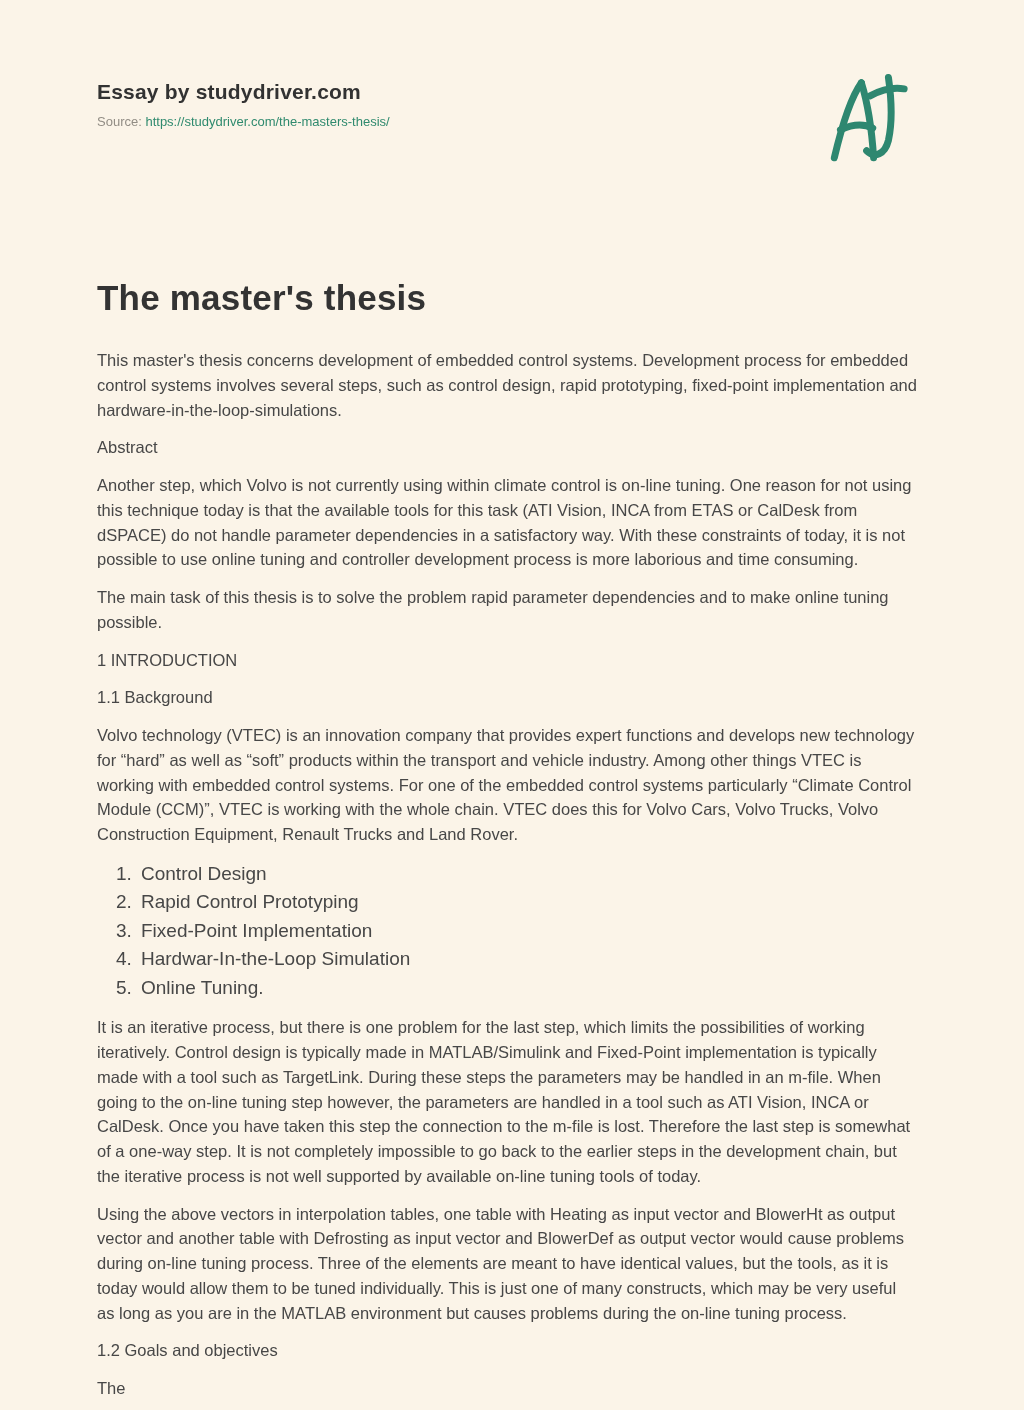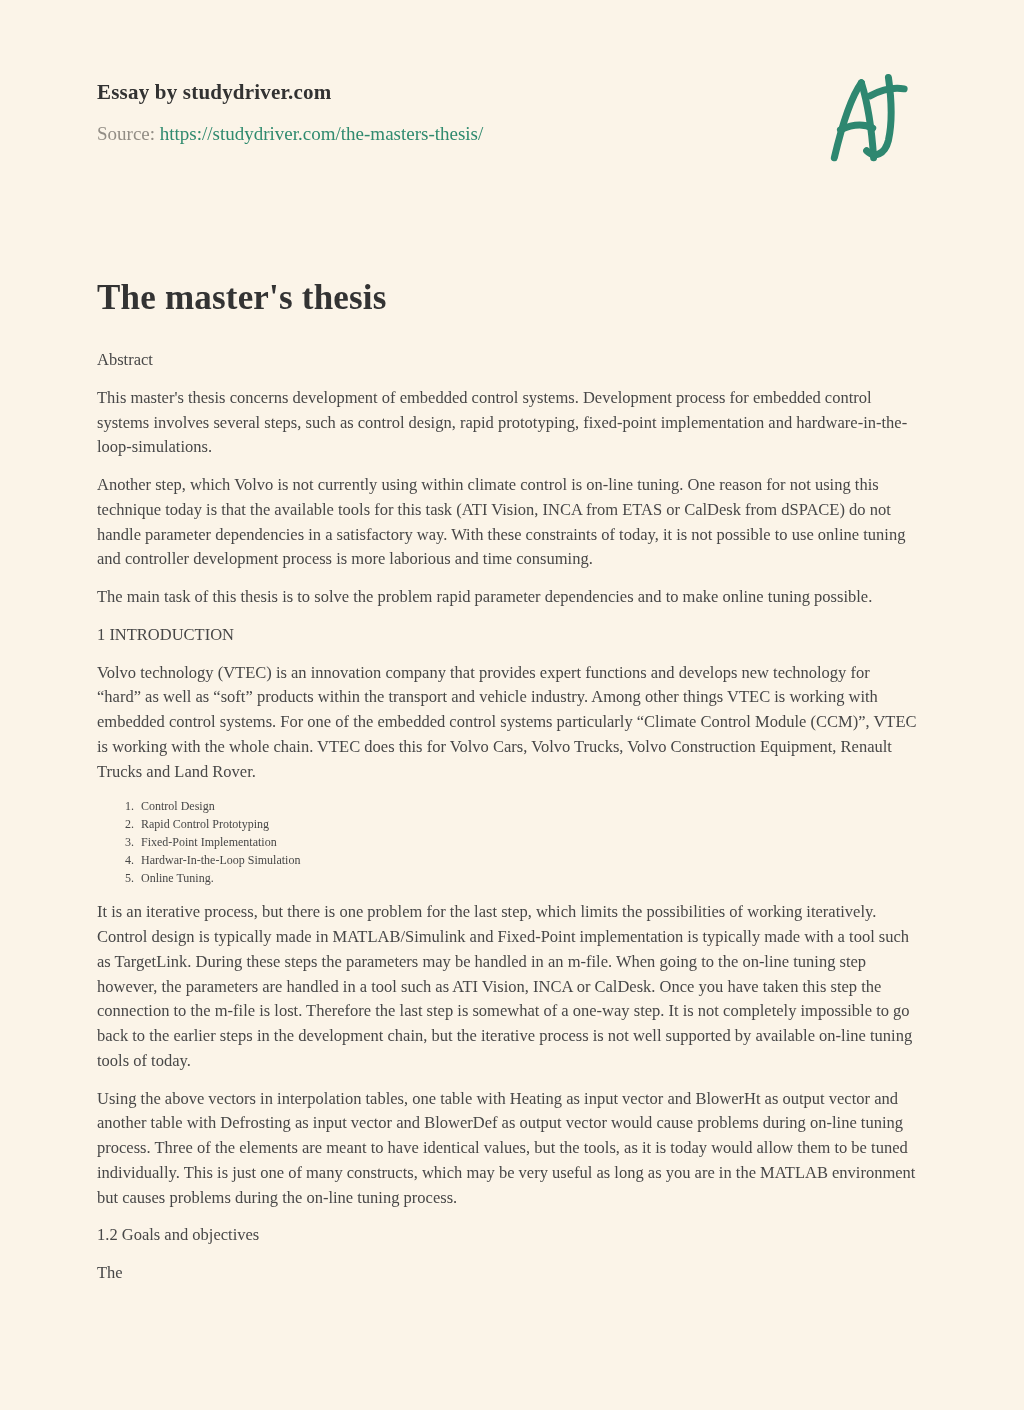--- a/index.html
+++ b/index.html
@@ -11,37 +11,36 @@
     background: #fbf4e8;
     font-family: "Liberation Sans", sans-serif;
     color: #474747;
     -webkit-font-smoothing: antialiased;
   }
   .page {
     width: 1014px;
     height: 1410px;
     padding: 78px 97px 0 97px;
     position: relative;
-    font-family: Liberation Serif, serif;
   }
   .header {
     display: flex;
     justify-content: space-between;
     align-items: flex-start;
   }
   .byline {
     font-size: 21px;
     font-weight: 700;
     color: #323232;
     letter-spacing: 0.2px;
     padding-top: 2px;
   }
   .source-line {
-    margin-top: 18px;
-    font-size: 19px;
+    margin-top: 10px;
+    font-size: 13px;
     color: #928d85;
   }
   .source-link {
     color: #2f8a6e;
     text-decoration: none;
     cursor: pointer;
   }
   .logo {
     width: 90px;
     height: 96px;
@@ -63,21 +62,21 @@
     font-weight: 400;
     margin-top: 13px;
     color: #474747;
   }
   .doc-body p:first-child { margin-top: 0; }
   .doc-body ol {
     margin: 13px 0 13px 0;
     padding-left: 40px;
   }
   .doc-body ol li {
-    font-size: 12px;
+    font-size: 19px;
     line-height: 1.5;
     padding-left: 4px;
     color: #474747;
   }
 </style>
 </head>
 <body>
 
 <div class="page">
 
@@ -96,27 +95,28 @@
         <path d="M23 64 C38 57 50 57 60 62"></path>
         <path d="M78 4 C82 32 82 58 78 76 C74 92 62 97 53 88"></path>
         <path d="M57 25 C70 18 84 15 96 17"></path>
       </svg>
     </div>
   </div>
 
   <h1 class="doc-title">The master's thesis</h1>
 
   <div class="doc-body">
+    <p>This master's thesis concerns development of embedded control systems. Development process for embedded control systems involves several steps, such as control design, rapid prototyping, fixed-point implementation and hardware-in-the-loop-simulations.</p>
+
     <p>Abstract</p>
-
-    <p>This master's thesis concerns development of embedded control systems. Development process for embedded control systems involves several steps, such as control design, rapid prototyping, fixed-point implementation and hardware-in-the-loop-simulations.</p>
     <p>Another step, which Volvo is not currently using within climate control is on-line tuning. One reason for not using this technique today is that the available tools for this task (ATI Vision, INCA from ETAS or CalDesk from dSPACE) do not handle parameter dependencies in a satisfactory way. With these constraints of today, it is not possible to use online tuning and controller development process is more laborious and time consuming.</p>
     <p>The main task of this thesis is to solve the problem rapid parameter dependencies and to make online tuning possible.</p>
 
     <h3>1 INTRODUCTION</h3>
+    <h3>1.1 Background</h3>
 
     <p>Volvo technology (VTEC) is an innovation company that provides expert functions and develops new technology for “hard” as well as “soft” products within the transport and vehicle industry. Among other things VTEC is working with embedded control systems. For one of the embedded control systems particularly “Climate Control Module (CCM)”, VTEC is working with the whole chain. VTEC does this for Volvo Cars, Volvo Trucks, Volvo Construction Equipment, Renault Trucks and Land Rover.</p>
 
     <ol>
       <li>Control Design</li>
       <li>Rapid Control Prototyping</li>
       <li>Fixed-Point Implementation</li>
       <li>Hardwar-In-the-Loop Simulation</li>
       <li>Online Tuning.</li>
     </ol>

